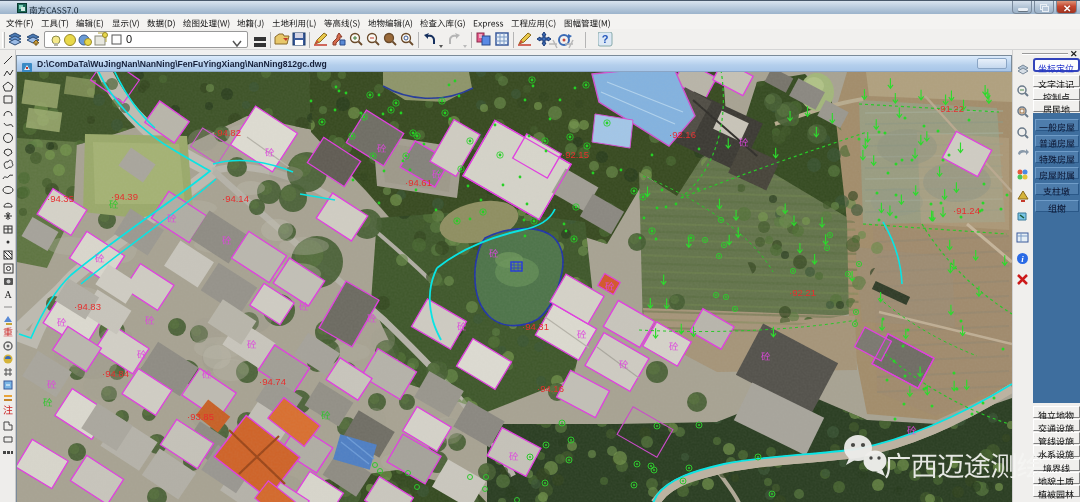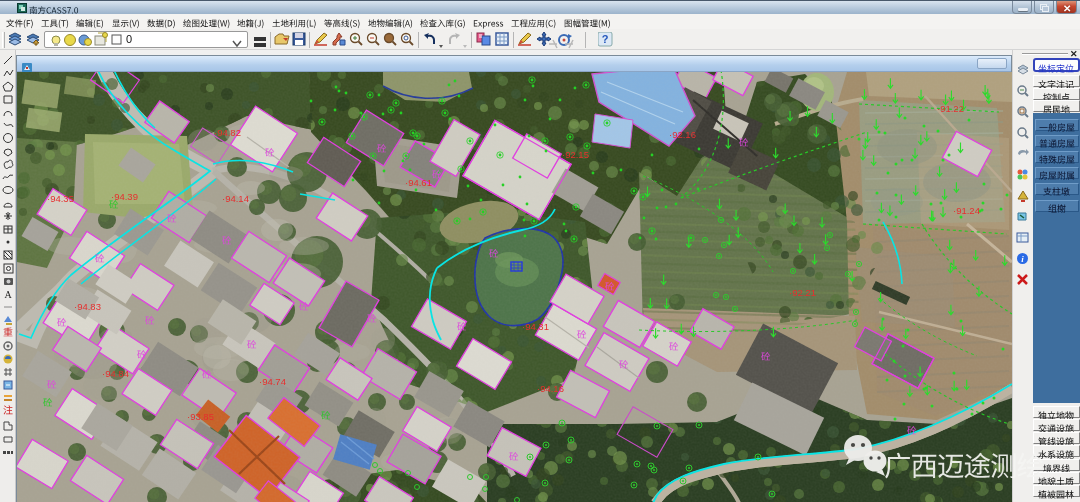--- a/index.html
+++ b/index.html
@@ -733,20 +733,21 @@
         </svg></div>
     </div>
   </div>
 <div id="dwgwin">
     <div id="dwgtitle">
       <div style="position:absolute;left:5px;top:3px;"><svg width="10" height="10">
           <rect width="10" height="10" rx="1" fill="#3a8ac5"></rect>
           <path d="M2 7 L5 2 L8 7 Z" fill="#e8f0f8"></path>
           <rect x="4" y="4" width="2" height="2" fill="#c53a2a"></rect>
         </svg></div>
+      <div style="position:absolute;left:20px;top:3px;font-size:8.6px;font-weight:bold;color:#16203a;">D:\ComDaTa\WuJingNan\NanNing\FenFuYingXiang\NanNing812gc.dwg</div>
       <div style="position:absolute;right:4px;top:2px;width:30px;height:11px;background:linear-gradient(#e8f0fa,#c5d8ee);border:1px solid #8aa5c5;border-radius:2px;"></div>
     </div>
     <svg id="map" width="995" height="431" viewBox="0 0 995 431">
       <rect width="995" height="431" fill="#a7a292"></rect>
       <polygon id="zTL" points="0,0 292,0 296,58 230,44 168,74 128,52 86,66 40,78 0,72" fill="#3c5226"></polygon>
       <clipPath id="czTL">
         <use href="#zTL"></use>
       </clipPath>
       <polygon id="zLG" points="0,66 60,70 56,140 30,196 0,190" fill="#5d7440"></polygon>
       <clipPath id="czLG">

